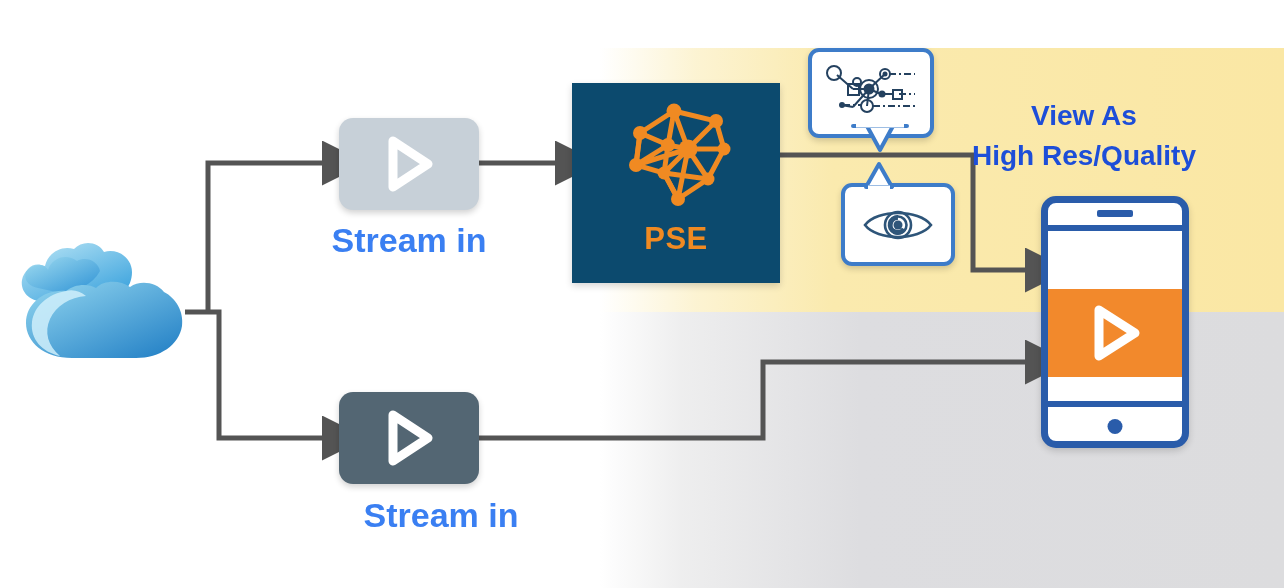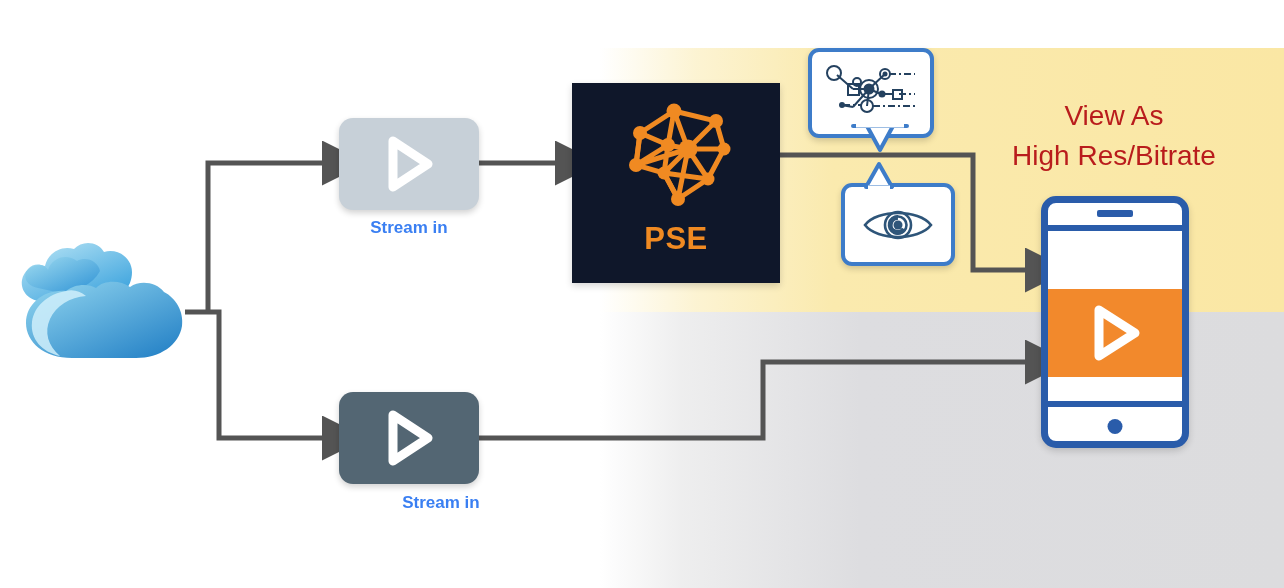--- a/index.html
+++ b/index.html
@@ -32,29 +32,29 @@
     position:absolute;border-radius:14px;
     box-shadow:0 3px 6px rgba(0,0,0,.18);
     display:flex;align-items:center;justify-content:center;
   }
   .player.low{left:339px;top:118px;width:140px;height:92px;background:#c7d0d8;}
   .player.high{left:339px;top:392px;width:140px;height:92px;background:#536673;}
 
   
   .stream-label{
     position:absolute;text-align:center;color:#3a7ff2;
-    font-weight:bold;font-size:17px;line-height:1.45;white-space:nowrap;
+    font-weight:bold;font-size:34px;line-height:1.45;white-space:nowrap;
   }
   .stream-label.low{left:409px;top:216px;transform:translateX(-50%);}
   .stream-label.high{left:441px;top:491px;transform:translateX(-50%);}
 
   
   .pse-box{
     position:absolute;left:572px;top:83px;width:208px;height:200px;
-    background:#0f172a;box-shadow:0 3px 7px rgba(0,0,0,.16);
+    background:#0c4a6e;box-shadow:0 3px 7px rgba(0,0,0,.16);
     display:flex;flex-direction:column;align-items:center;justify-content:flex-start;
   }
   .pse-icon{margin-top:10px;}
   .pse-text{
     color:#f08a22;font-weight:bold;font-size:31px;margin-top:4px;letter-spacing:.5px;
   }
 
   
   .callout{
     position:absolute;background:#fff;border:4px solid #3d7cc9;border-radius:11px;
@@ -83,22 +83,22 @@
     position:absolute;left:0;right:0;top:58px;height:88px;background:#f2892c;
     display:flex;align-items:center;justify-content:center;
   }
   .phone-home{
     position:absolute;left:50%;bottom:7px;transform:translateX(-50%);
     width:15px;height:15px;border-radius:50%;background:#2a5caa;
   }
 
   
   .view-as{
-    position:absolute;left:1114px;top:96px;transform:translateX(-50%);
-    text-align:center;color:#b91c1c;font-weight:normal;font-size:28px;
+    position:absolute;left:1084px;top:96px;transform:translateX(-50%);
+    text-align:center;color:#1d4ed8;font-weight:bold;font-size:28px;
     line-height:1.42;white-space:nowrap;
   }
 </style>
 </head>
 <body>
 
 <div id="stage">
 
   <div class="band-yellow"></div>
   <div class="band-gray"></div>
@@ -240,21 +240,21 @@
       <circle cx="37" cy="21" r="4.5" fill="#2e5579"></circle>
     </svg>
   </div>
   <svg class="svg-layer" viewBox="0 0 1284 588">
     <path d="M866,187 L879,164 L892,187 Z" fill="#fff" stroke="#3d7cc9" stroke-width="4" stroke-linejoin="round"></path>
     <path d="M868,189 L890,189" stroke="#fff" stroke-width="7"></path>
   </svg>
 
   <div class="view-as">
     <div>View As</div>
-    <div>High Res/Bitrate</div>
+    <div>High Res/Quality</div>
   </div>
 
   <div class="phone">
     <div class="phone-speaker"></div>
     <div class="phone-screen">
       <div class="phone-video">
         <svg width="56" height="60" viewBox="0 0 56 60">
           <path d="M12,7 L48,30 L12,53 Z" fill="none" stroke="#ffffff" stroke-width="9" stroke-linejoin="round"></path>
         </svg>
       </div>

